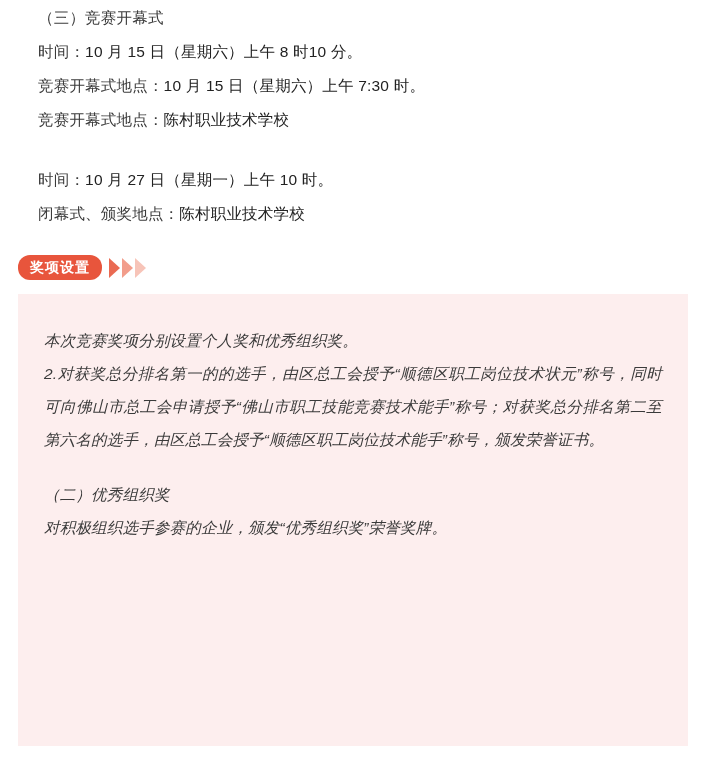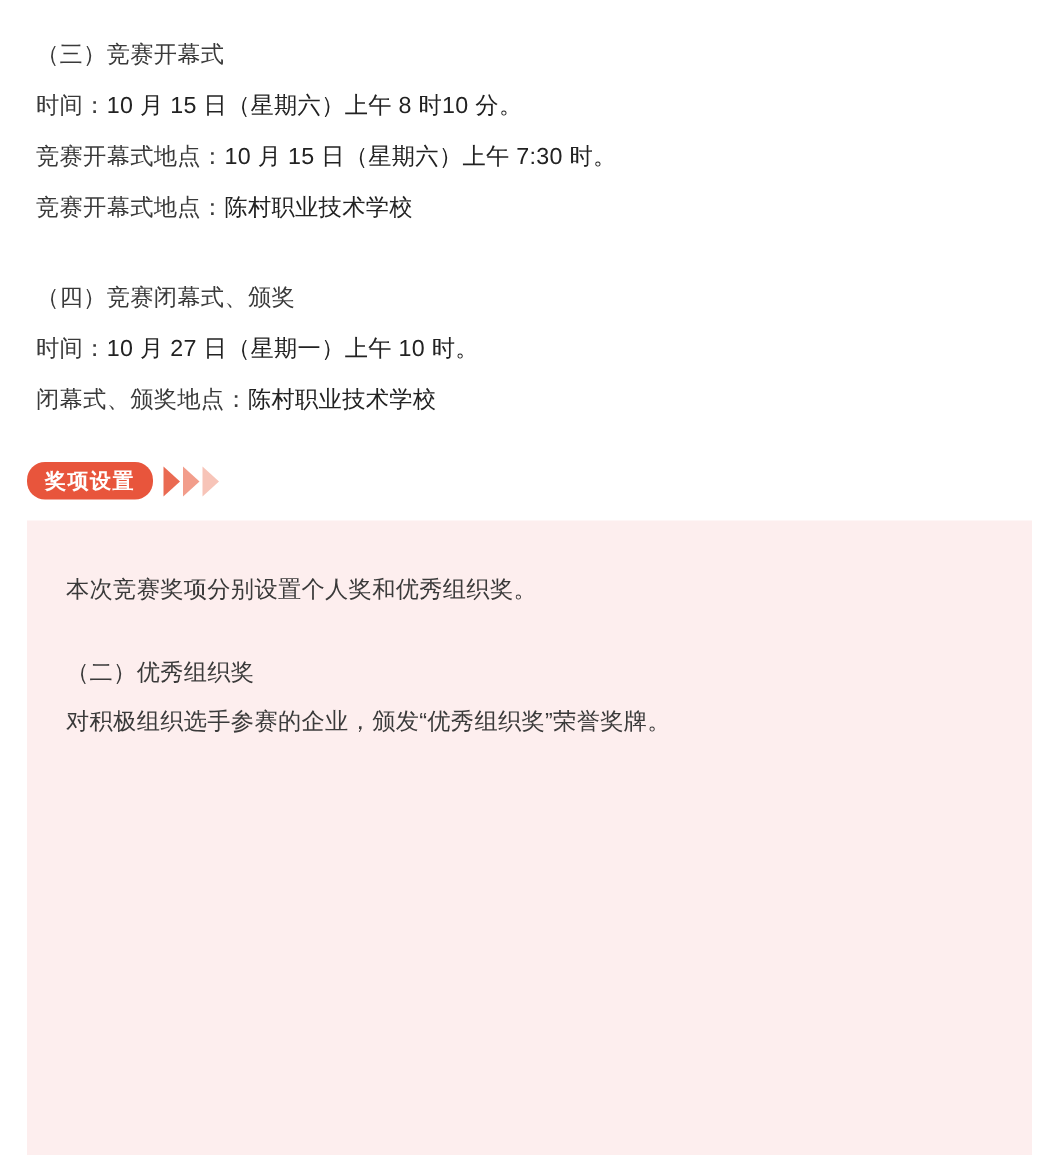--- a/index.html
+++ b/index.html
@@ -16,21 +16,22 @@
   }
   .page {
     position: relative;
     width: 706px;
     height: 770px;
     box-sizing: border-box;
   }
 
   
   .schedule {
-    padding: 20px 24px 0 24px;
+    padding: 1px 24px 0 24px;
+    margin-left: 14px;
   }
   .line {
     font-size: 15.5px;
     line-height: 34px;
     color: #3a3a3a;
     white-space: nowrap;
     letter-spacing: 0.2px;
   }
   .line.group-head {
     color: #3a3a3a;
@@ -81,57 +82,58 @@
     padding: 30px 26px 34px 26px;
     box-sizing: border-box;
     min-height: 452px;
   }
   .p-line {
     font-size: 15.5px;
     line-height: 33px;
     color: #3a3a3a;
     text-align: justify;
     letter-spacing: 0.2px;
+    font-style: italic;
   }
   .gap { height: 22px; }
 </style>
 </head>
 <body>
 
 <div class="page">
 
   <div class="schedule">
 
     <div class="line group-head">（三）竞赛开幕式</div>
 
     <div class="line"><span>时间：</span><b>10 月 15 日（星期六）上午 8 时10 分。</b></div>
 
     <div class="line"><span>竞赛开幕式地点：</span><b>10 月 15 日（星期六）上午 7:30 时。</b></div>
 
     <div class="line"><span>竞赛开幕式地点：</span><b>陈村职业技术学校</b></div>
 
     <div class="spacer-md"></div>
 
-    <div class="line group-head">（四）竞赛闭幕式、颁奖</div>
 
     <div class="line"><span>时间：</span><b>10 月 27 日（星期一）上午 10 时。</b></div>
 
     <div class="line"><span>闭幕式、颁奖地点：</span><b>陈村职业技术学校</b></div>
 
   </div>
 
   <div class="banner-row">
     <div class="banner-tag">奖项设置</div>
     <div class="chev-group">
       <div class="chev c1"></div>
       <div class="chev c2"></div>
       <div class="chev c3"></div>
     </div>
   </div>
 
   <div class="panel">
     <div class="p-line">本次竞赛奖项分别设置个人奖和优秀组织奖。</div>
+    <div class="p-line">2.对获奖总分排名第一的的选手，由区总工会授予“顺德区职工岗位技术状元”称号，同时可向佛山市总工会申请授予“佛山市职工技能竞赛技术能手”称号；对获奖总分排名第二至第六名的选手，由区总工会授予“顺德区职工岗位技术能手”称号，颁发荣誉证书。</div>
     <div class="gap"></div>
     <div class="p-line">（二）优秀组织奖</div>
     <div class="p-line">对积极组织选手参赛的企业，颁发“优秀组织奖”荣誉奖牌。</div>
   </div>
 
 </div>
 
 </body></html>

